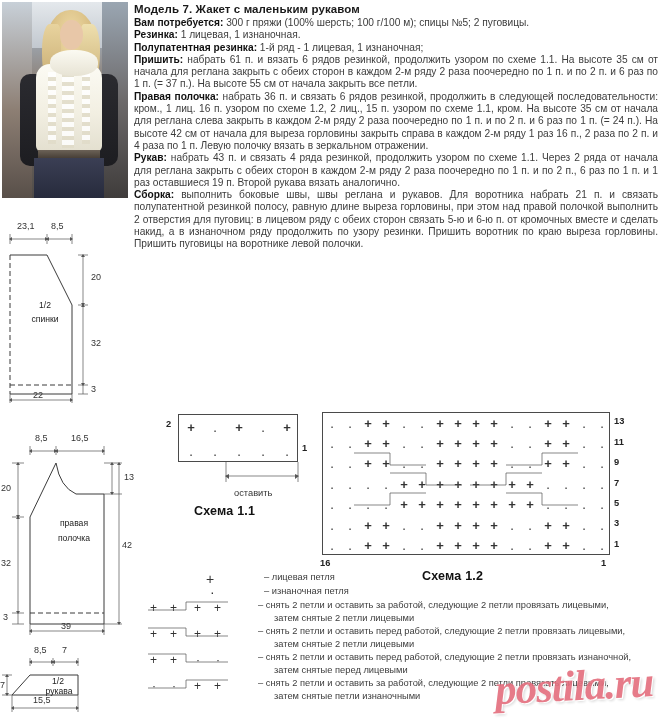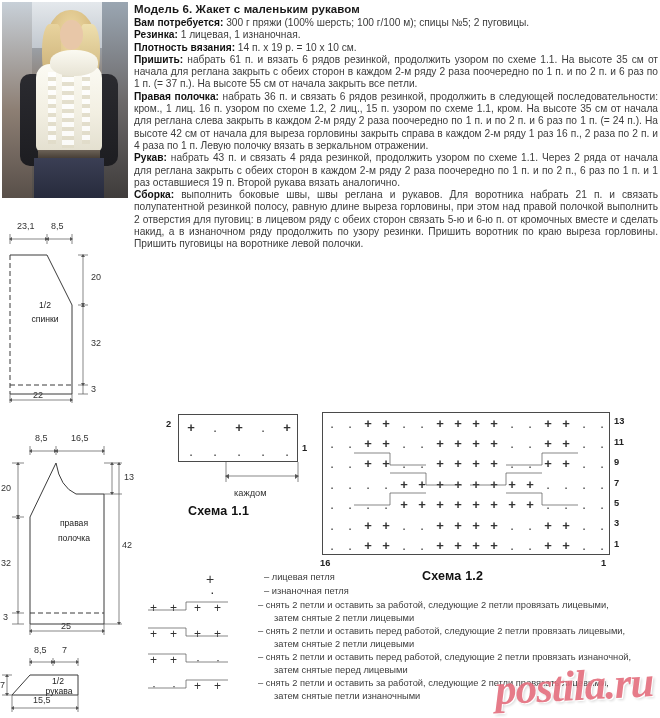--- a/index.html
+++ b/index.html
@@ -133,30 +133,30 @@
     <div class="vest"></div>
     <div class="cable cable2"></div>
     <div class="cable"></div>
     <div class="cable cable3"></div>
     <div class="collar"></div>
     <div class="belt"></div>
     <div class="jeans"></div>
   </div>
 
   <div class="textcol">
-    <div class="ttl">Модель 6.  Жакет с маленьким рукавом</div>
+    <div class="ttl">Модель 7.  Жакет с маленьким рукавом</div>
 
     <p class="ln para">
       <b>Вам потребуется:</b><span> 300 г пряжи (100% шерсть; 100 г/100 м); спицы №5; 2 пуговицы.</span>
     </p>
     <p class="ln para">
       <b>Резинка:</b><span> 1 лицевая, 1 изнаночная.</span>
     </p>
     <p class="ln para">
-      <b>Плотность вязания:</b><span> 14 п. х 19 р. = 10 х 10 см.</span>
+      <b>Полупатентная резинка:</b><span> 1-й ряд - 1 лицевая, 1 изнаночная;</span>
     </p>
     <p class="ln para">
       <b>Пришить:</b><span> набрать 61 п. и вязать 6 рядов резинкой, продолжить узором по схеме 1.1. На высоте 35 см от начала для реглана закрыть с обеих сторон в каждом 2-м ряду 2 раза поочередно по 1 п. и по 2 п. и 6 раз по 1 п. (= 37 п.). На высоте 55 см от начала закрыть все петли.</span>
     </p>
     <p class="ln para">
       <b>Правая полочка:</b><span> набрать 36 п. и связать 6 рядов резинкой, продолжить в следующей последовательности: кром., 1 лиц. 16 п. узором по схеме 1.2, 2 лиц., 15 п. узором по схеме 1.1, кром. На высоте 35 см от начала для реглана слева закрыть в каждом 2-м ряду 2 раза поочередно по 1 п. и по 2 п. и 6 раз по 1 п. (= 24 п.). На высоте 42 см от начала для выреза горловины закрыть справа в каждом 2-м ряду 1 раз 16 п., 2 раза по 2 п. и 4 раза по 1 п. Левую полочку вязать в зеркальном отражении.</span>
     </p>
     <p class="ln para">
       <b>Рукав:</b><span> набрать 43 п. и связать 4 ряда резинкой, продолжить узором по схеме 1.1. Через 2 ряда от начала для реглана закрыть с обеих сторон в каждом 2-м ряду 2 раза поочередно по 1 п. и по 2 п., 6 раз по 1 п. и 1 раз оставшиеся 19 п. Второй рукава вязать аналогично.</span>
     </p>
@@ -257,21 +257,21 @@
       <polygon points="32,204 32,208 29,206" fill="#555"></polygon>
       <polygon points="102,204 102,208 105,206" fill="#555"></polygon>
     </svg>
     <span class="dimtxt" style="left:35px;top:8px;">8,5</span>
     <span class="dimtxt" style="left:71px;top:8px;">16,5</span>
     <span class="dimtxt" style="left:1px;top:58px;">20</span>
     <span class="dimtxt" style="left:1px;top:133px;">32</span>
     <span class="dimtxt" style="left:3px;top:187px;">3</span>
     <span class="dimtxt" style="left:124px;top:47px;">13</span>
     <span class="dimtxt" style="left:122px;top:115px;">42</span>
-    <span class="dimtxt" style="left:61px;top:196px;">25</span>
+    <span class="dimtxt" style="left:61px;top:196px;">39</span>
     <span class="shapelbl" style="left:44px;top:93px;width:60px;">правая</span>
     <span class="shapelbl" style="left:44px;top:108px;width:60px;">полочка</span>
   </div>
 
   <div class="draw" style="left:0;top:645px;width:132px;height:72px;">
     <svg width="132" height="72">
 
       <line class="slthin" x1="30" y1="21" x2="30" y2="13"></line>
       <line class="slthin" x1="53" y1="21" x2="53" y2="13"></line>
       <line class="slthin" x1="78" y1="21" x2="78" y2="13"></line>
@@ -320,22 +320,22 @@
     <span class="rnum" style="left:-12px;top:5px;">2</span>
     <span class="rnum" style="left:124px;top:29px;">1</span>
 
     <svg class="ovl" style="left:0;top:48px;width:130px;height:26px;">
       <line class="slthin" x1="48" y1="0" x2="48" y2="20"></line>
       <line class="slthin" x1="120" y1="0" x2="120" y2="20"></line>
       <line class="slthin" x1="48" y1="14" x2="120" y2="14"></line>
       <polygon points="51,12 51,17 47,14" fill="#555"></polygon>
       <polygon points="117,12 117,17 121,14" fill="#555"></polygon>
     </svg>
-    <span class="dimtxt" style="left:56px;top:74px;font-size:9.3px;">каждом</span>
-    <span class="cname" style="left:10px;top:90px;text-align:center;">Схема 1.1</span>
+    <span class="dimtxt" style="left:56px;top:74px;font-size:9.3px;">оставить</span>
+    <span class="cname" style="left:16px;top:90px;text-align:center;">Схема 1.1</span>
   </div>
 
   <div class="chartbox" style="left:322px;top:412px;">
     <div class="grid" id="grid12" style="width:288px;height:143px;">
         <div class="cell p" style="left: 0px; top: 0px; width: 18px; height: 20.4px;">.</div>
         <div class="cell p" style="left: 18px; top: 0px; width: 18px; height: 20.4px;">.</div>
         <div class="cell k" style="left: 36px; top: 0px; width: 18px; height: 20.4px;">+</div>
         <div class="cell k" style="left: 54px; top: 0px; width: 18px; height: 20.4px;">+</div>
         <div class="cell p" style="left: 72px; top: 0px; width: 18px; height: 20.4px;">.</div>
         <div class="cell p" style="left: 90px; top: 0px; width: 18px; height: 20.4px;">.</div>

